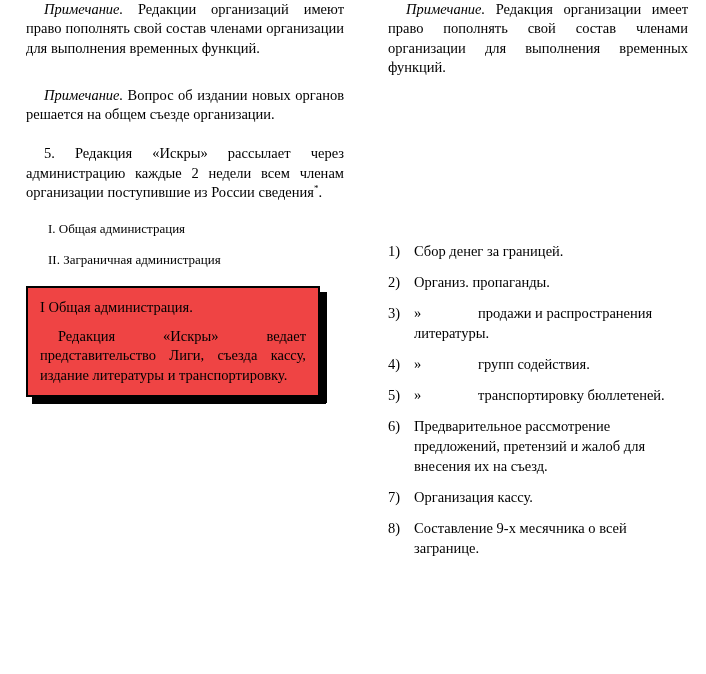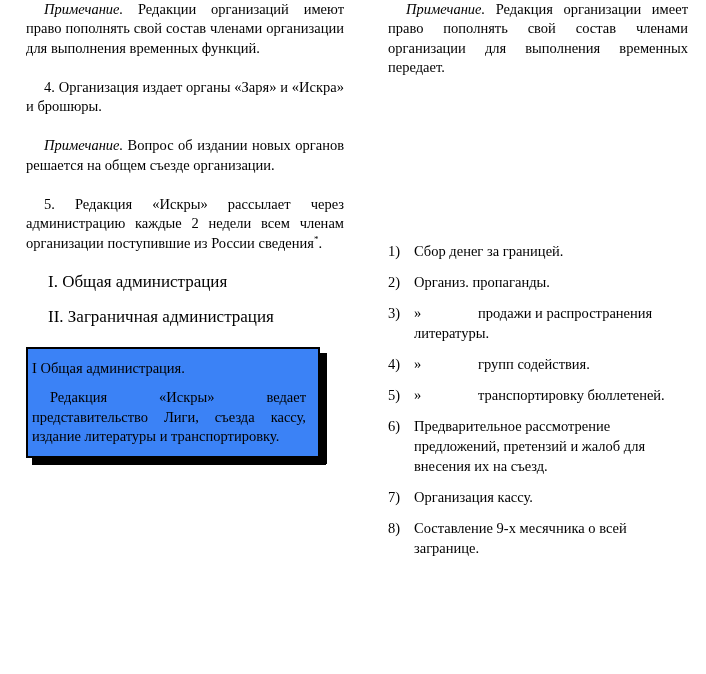--- a/index.html
+++ b/index.html
@@ -53,38 +53,38 @@
   .spacer-sm { height: 8px; }
   .spacer-lg { height: 44px; }
   .spacer-xl { height: 100px; }
 
   
   .admin-list {
     margin: 18px 0 0 0;
     padding: 0;
   }
   .admin-line {
-    font-size: 17px;
+    font-size: 13px;
     line-height: 1.33;
     text-align: left;
     padding-left: 22px;
     margin-bottom: 13px;
   }
 
   
   .box-wrap {
     position: relative;
     margin-top: 18px;
     width: 294px;
   }
   .box {
     position: relative;
     border: 2px solid #000;
-    padding: 10px 12px 10px 4px;
-    background: #3b82f6;
+    padding: 10px 12px 10px 12px;
+    background: #ef4444;
     z-index: 2;
   }
   .box-shadow-r {
     position: absolute;
     top: 6px;
     right: -7px;
     width: 7px;
     height: 100%;
     background: #000;
     z-index: 1;
@@ -137,21 +137,20 @@
 <body>
 
 <div class="page">
 
   <div class="col col-left">
 
     <p class="indent"><span class="ital">Примечание.</span><span> Редакции организаций имеют право пополнять свой состав членами организации для выполнения временных функций.</span></p>
 
     <div class="spacer-sm"></div>
 
-    <p class="indent">4. Организация издает органы «Заря» и «Искра» и брошюры.</p>
 
     <div class="spacer-sm"></div>
 
     <p class="indent"><span class="ital">Примечание.</span><span> Вопрос об издании новых органов решается на общем съезде организации.</span></p>
 
     <div class="spacer-sm"></div>
 
     <p class="indent"><span>5. Редакция «Искры» рассылает через администрацию каждые 2 недели всем членам организации поступившие из России сведения</span><sup>*</sup><span>.</span></p>
 
     <div class="admin-list">
@@ -165,21 +164,21 @@
       <div class="box">
         <p class="noindent">I Общая администрация.</p>
         <p class="indent">Редакция «Искры» ведает представительство Лиги, съезда кассу, издание литературы и транспортировку.</p>
       </div>
     </div>
 
   </div>
 
   <div class="col col-right">
 
-    <p class="indent"><span class="ital">Примечание.</span><span> Редакция организации имеет право пополнять свой состав членами организации для выполнения временных передает.</span></p>
+    <p class="indent"><span class="ital">Примечание.</span><span> Редакция организации имеет право пополнять свой состав членами организации для выполнения временных функций.</span></p>
 
     <div class="spacer-xl"></div>
     <div class="spacer-lg"></div>
 
 
     <div class="spacer-sm"></div>
 
     <ul class="num-list">
       <li>
         <span class="marker">1)</span>

